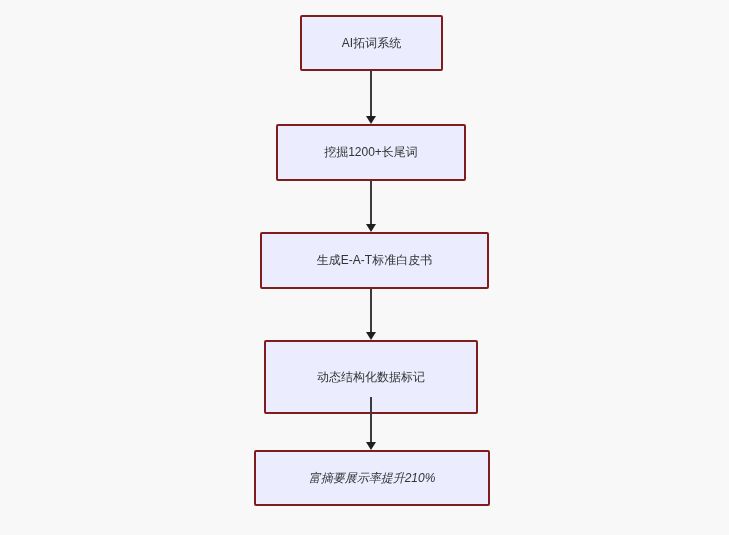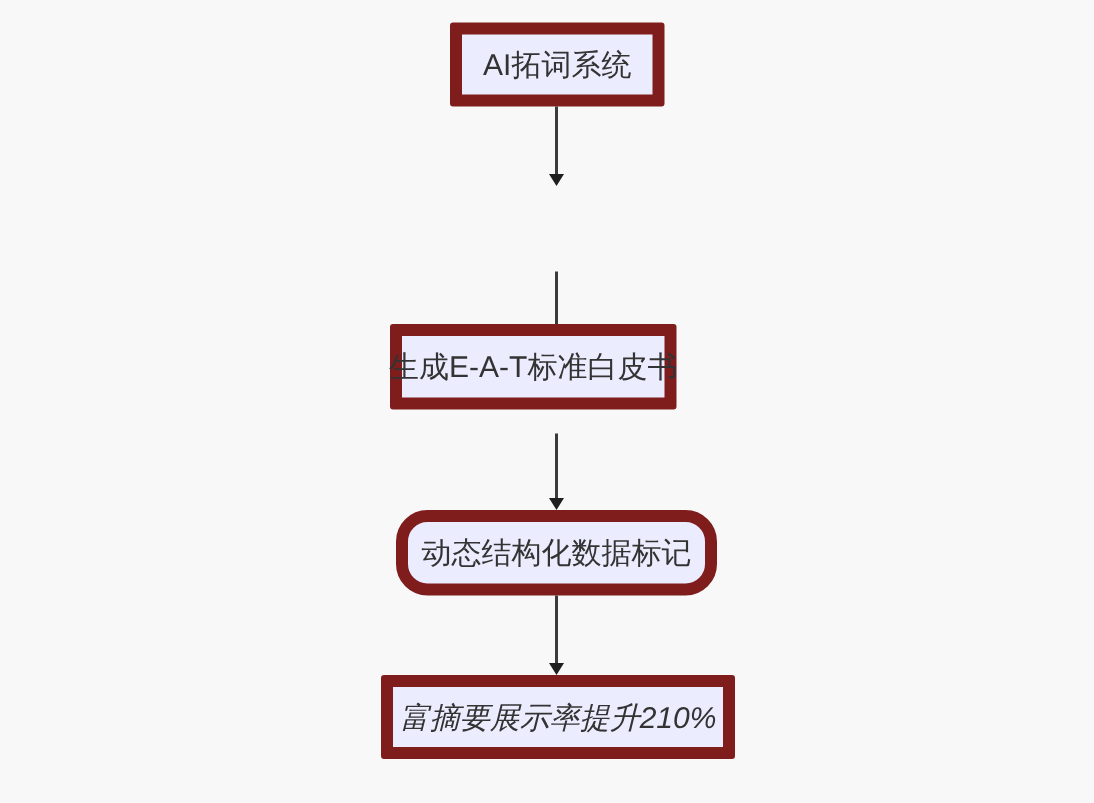--- a/index.html
+++ b/index.html
@@ -15,26 +15,26 @@
     background: #f8f8f8;
   }
   .canvas {
     position: absolute;
     inset: 0;
   }
   .node {
     position: absolute;
     box-sizing: border-box;
     background: #ECECFF;
-    border: 8px solid #7f1d1d;
+    border: 2px solid #7f1d1d;
     border-radius: 2px;
     display: flex;
     align-items: center;
     justify-content: center;
-    font-size: 20px;
+    font-size: 12px;
     color: #333333;
     text-align: center;
     white-space: nowrap;
   }
   .edge {
     position: absolute;
     width: 12px;
     display: flex;
     flex-direction: column;
     align-items: center;
@@ -47,42 +47,45 @@
   .edge-head {
     width: 0;
     height: 0;
     border-left: 5px solid transparent;
     border-right: 5px solid transparent;
     border-top: 8px solid #1f1f1f;
   }
   
   #node-1 { left: 300px; top: 15px;  width: 143px; height: 56px; }
   #node-2 { left: 276px; top: 124px; width: 190px; height: 57px; }
-  #node-3 { left: 260px; top: 216px; width: 191px; height: 57px; }
-  #node-4 { left: 264px; top: 340px; width: 214px; height: 57px; border-radius: 21px; }
+  #node-3 { left: 260px; top: 232px; width: 229px; height: 57px; }
+  #node-4 { left: 264px; top: 340px; width: 214px; height: 74px; }
   #node-5 { left: 254px; top: 450px; width: 236px; height: 56px; font-style: italic; }
   #edge-1 { left: 365px; top: 71px;  height: 53px; }
   #edge-2 { left: 365px; top: 181px; height: 51px; }
   #edge-3 { left: 365px; top: 289px; height: 51px; }
   #edge-4 { left: 365px; top: 397px; height: 53px; }
 </style>
 </head>
 <body>
 
 <div class="canvas">
 
   <div id="node-1" class="node">
     <span>AI拓词系统</span>
   </div>
 
   <div id="edge-1" class="edge">
     <div class="edge-line"></div>
     <div class="edge-head"></div>
   </div>
 
+  <div id="node-2" class="node">
+    <span>挖掘1200+长尾词</span>
+  </div>
 
   <div id="edge-2" class="edge">
     <div class="edge-line"></div>
     <div class="edge-head"></div>
   </div>
 
   <div id="node-3" class="node">
     <span>生成E-A-T标准白皮书</span>
   </div>
 

